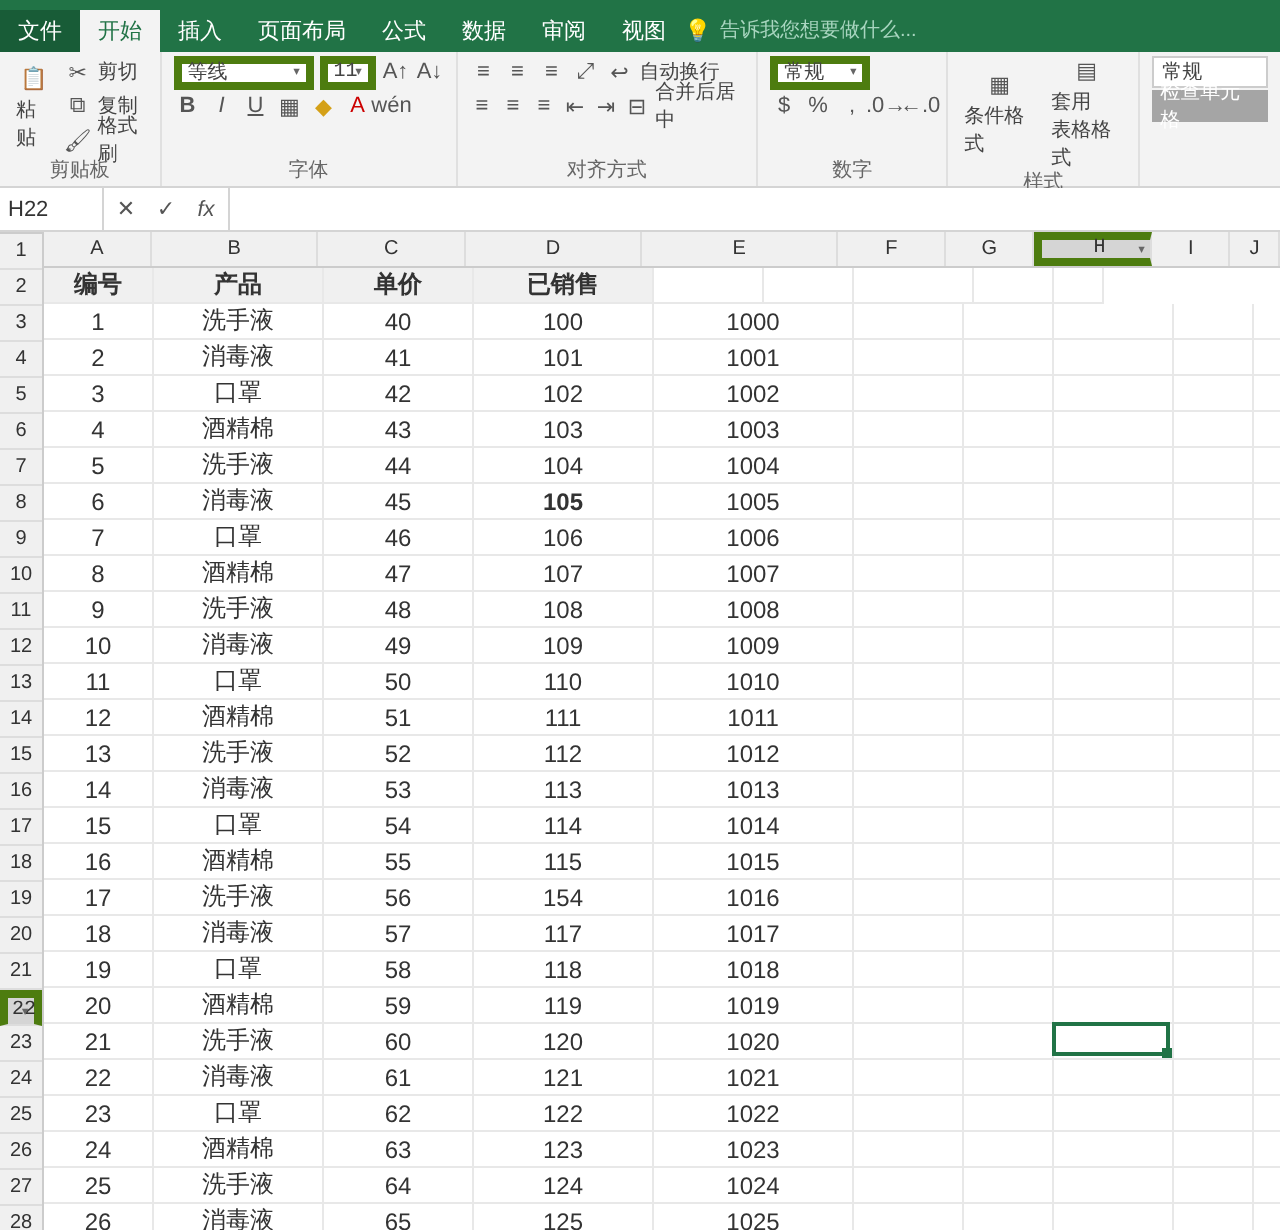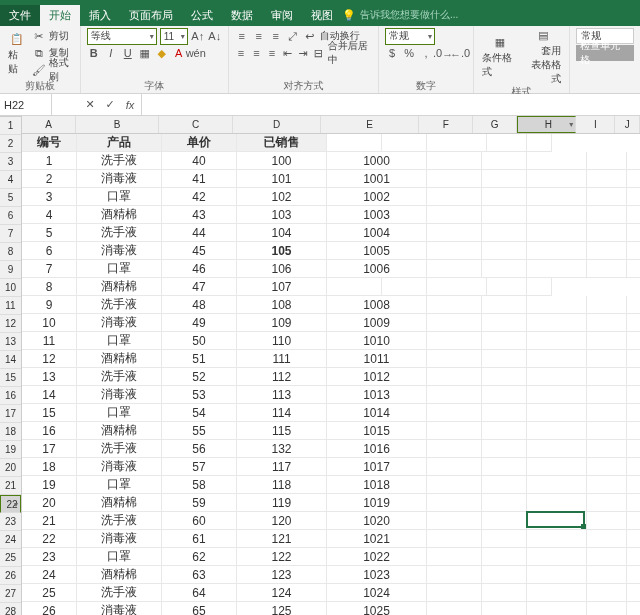--- a/index.html
+++ b/index.html
@@ -10,25 +10,25 @@
 .ribbon-tabs .tab { padding:3px 9px; cursor:pointer; }
 .ribbon-tabs .tab.active { background:#f3f3f3; color:#217346; }
 .ribbon-tabs .tab.file { background:#185c37; }
 .ribbon-tabs .tell { color:#a8d5bf; font-size:10px; margin-left:4px; }
 .ribbon { background:#f3f3f3; border-bottom:1px solid #d4d4d4; display:flex; height:68px; }
 .rg { border-right:1px solid #e0e0e0; padding:2px 6px 1px 6px; display:flex; flex-direction:column; justify-content:space-between; }
 .rg-body { display:flex; gap:4px; flex:1; }
 .rg-label { font-size:10px; color:#666; text-align:center; line-height:12px; }
 .big-btn { display:flex; flex-direction:column; align-items:center; justify-content:center; font-size:10px; color:#444; gap:2px; padding:0 2px; }
 .mini-row { display:flex; align-items:center; gap:3px; font-size:10px; color:#444; height:16px; }
-.sel { border:1px solid #4d7c0f; background:#fff; font-size:10px; padding:0 0 0 3px; height:17px; display:flex; align-items:center; position:relative; }
+.sel { border:4px solid #4d7c0f; background:#fff; font-size:10px; padding:0 0 0 3px; height:17px; display:flex; align-items:center; position:relative;font-family:Liberation Mono, monospace; }
 .sel::after { content:"▾"; position:absolute; right:2px; font-size:8px; color:#666; }
 .ic { width:14px; height:14px; display:inline-flex; align-items:center; justify-content:center; font-size:11px; color:#555; }
 .col { display:flex; flex-direction:column; gap:1px; }
-.formula-bar { display:flex; height:22px; border-bottom:1px solid #d4d4d4; background:#fff;gap:27px; }
+.formula-bar { display:flex; height:22px; border-bottom:1px solid #d4d4d4; background:#fff; }
 .name-box { width:52px; border-right:1px solid #d4d4d4; display:flex; align-items:center; padding:0 4px; font-size:11px; color:#333; }
 .fb-btns { display:flex; align-items:center; border-right:1px solid #d4d4d4; padding:0 4px; gap:6px; color:#999; font-size:11px; }
 .fb-input { flex:1; padding:0 4px; display:flex; align-items:center; font-size:11px; }
 .grid-area { flex:1; display:flex; overflow:hidden; }
 .corner { width:22px; height:18px; background:#f0f0f0; border-right:1px solid #ccc; border-bottom:1px solid #ccc; }
 .row-hdrs { width:22px; background:#f0f0f0; border-right:1px solid #ccc; }
 .row-hdr { height:18px; border-bottom:1px solid #ddd; display:flex; align-items:center; justify-content:center; font-size:10px; color:#333; }
 .row-hdr.sel { background:#d5d5d5; }
 .col-hdrs { display:flex; background:#f0f0f0; border-bottom:1px solid #ccc; height:18px; }
 .col-hdr { border-right:1px solid #ddd; display:flex; align-items:center; justify-content:center; font-size:10px; color:#333; }
@@ -152,21 +152,21 @@
       <div class="rg-label">数字</div>
     </div>
     <div class="rg">
       <div class="rg-body">
         <div class="big-btn">
             <span class="ic">▦</span>
             <span>条件格式</span>
           </div>
         <div class="big-btn">
             <span class="ic">▤</span>
-            <span style="white-space:pre-line;text-align:right">套用
+            <span style="white-space:pre-line;text-align:left">套用
 表格格式</span>
           </div>
       </div>
       <div class="rg-label">样式</div>
     </div>
     <div class="rg" style="border-right:none">
       <div class="rg-body col">
         <div class="mini-row" style="background:#fff;border:1px solid #ccc;padding:1px 20px 1px 4px">常规</div>
         <div class="mini-row" style="background:#a5a5a5;color:#fff;padding:1px 10px 1px 4px">检查单元格</div>
       </div>
@@ -328,20 +328,21 @@
               <div class="cell" style="width: 45px;"></div>
               <div class="cell" style="width: 60px;"></div>
               <div class="cell" style="width: 40px;"></div>
               <div class="cell" style="width: 25px;"></div>
             </div>
             <div class="row">
               <div class="cell" style="width: 55px;">8</div>
               <div class="cell" style="width: 85px;">酒精棉</div>
               <div class="cell" style="width: 75px;">47</div>
               <div class="cell" style="width: 90px;">107</div>
+              <div class="cell" style="width: 100px;">1007</div>
               <div class="cell" style="width: 55px;"></div>
               <div class="cell" style="width: 45px;"></div>
               <div class="cell" style="width: 60px;"></div>
               <div class="cell" style="width: 40px;"></div>
               <div class="cell" style="width: 25px;"></div>
             </div>
             <div class="row">
               <div class="cell" style="width: 55px;">9</div>
               <div class="cell" style="width: 85px;">洗手液</div>
               <div class="cell" style="width: 75px;">48</div>
@@ -434,21 +435,21 @@
               <div class="cell" style="width: 55px;"></div>
               <div class="cell" style="width: 45px;"></div>
               <div class="cell" style="width: 60px;"></div>
               <div class="cell" style="width: 40px;"></div>
               <div class="cell" style="width: 25px;"></div>
             </div>
             <div class="row">
               <div class="cell" style="width: 55px;">17</div>
               <div class="cell" style="width: 85px;">洗手液</div>
               <div class="cell" style="width: 75px;">56</div>
-              <div class="cell" style="width: 90px;">132</div>
+              <div class="cell" style="width: 90px;">154</div>
               <div class="cell" style="width: 100px;">1016</div>
               <div class="cell" style="width: 55px;"></div>
               <div class="cell" style="width: 45px;"></div>
               <div class="cell" style="width: 60px;"></div>
               <div class="cell" style="width: 40px;"></div>
               <div class="cell" style="width: 25px;"></div>
             </div>
             <div class="row">
               <div class="cell" style="width: 55px;">18</div>
               <div class="cell" style="width: 85px;">消毒液</div>

